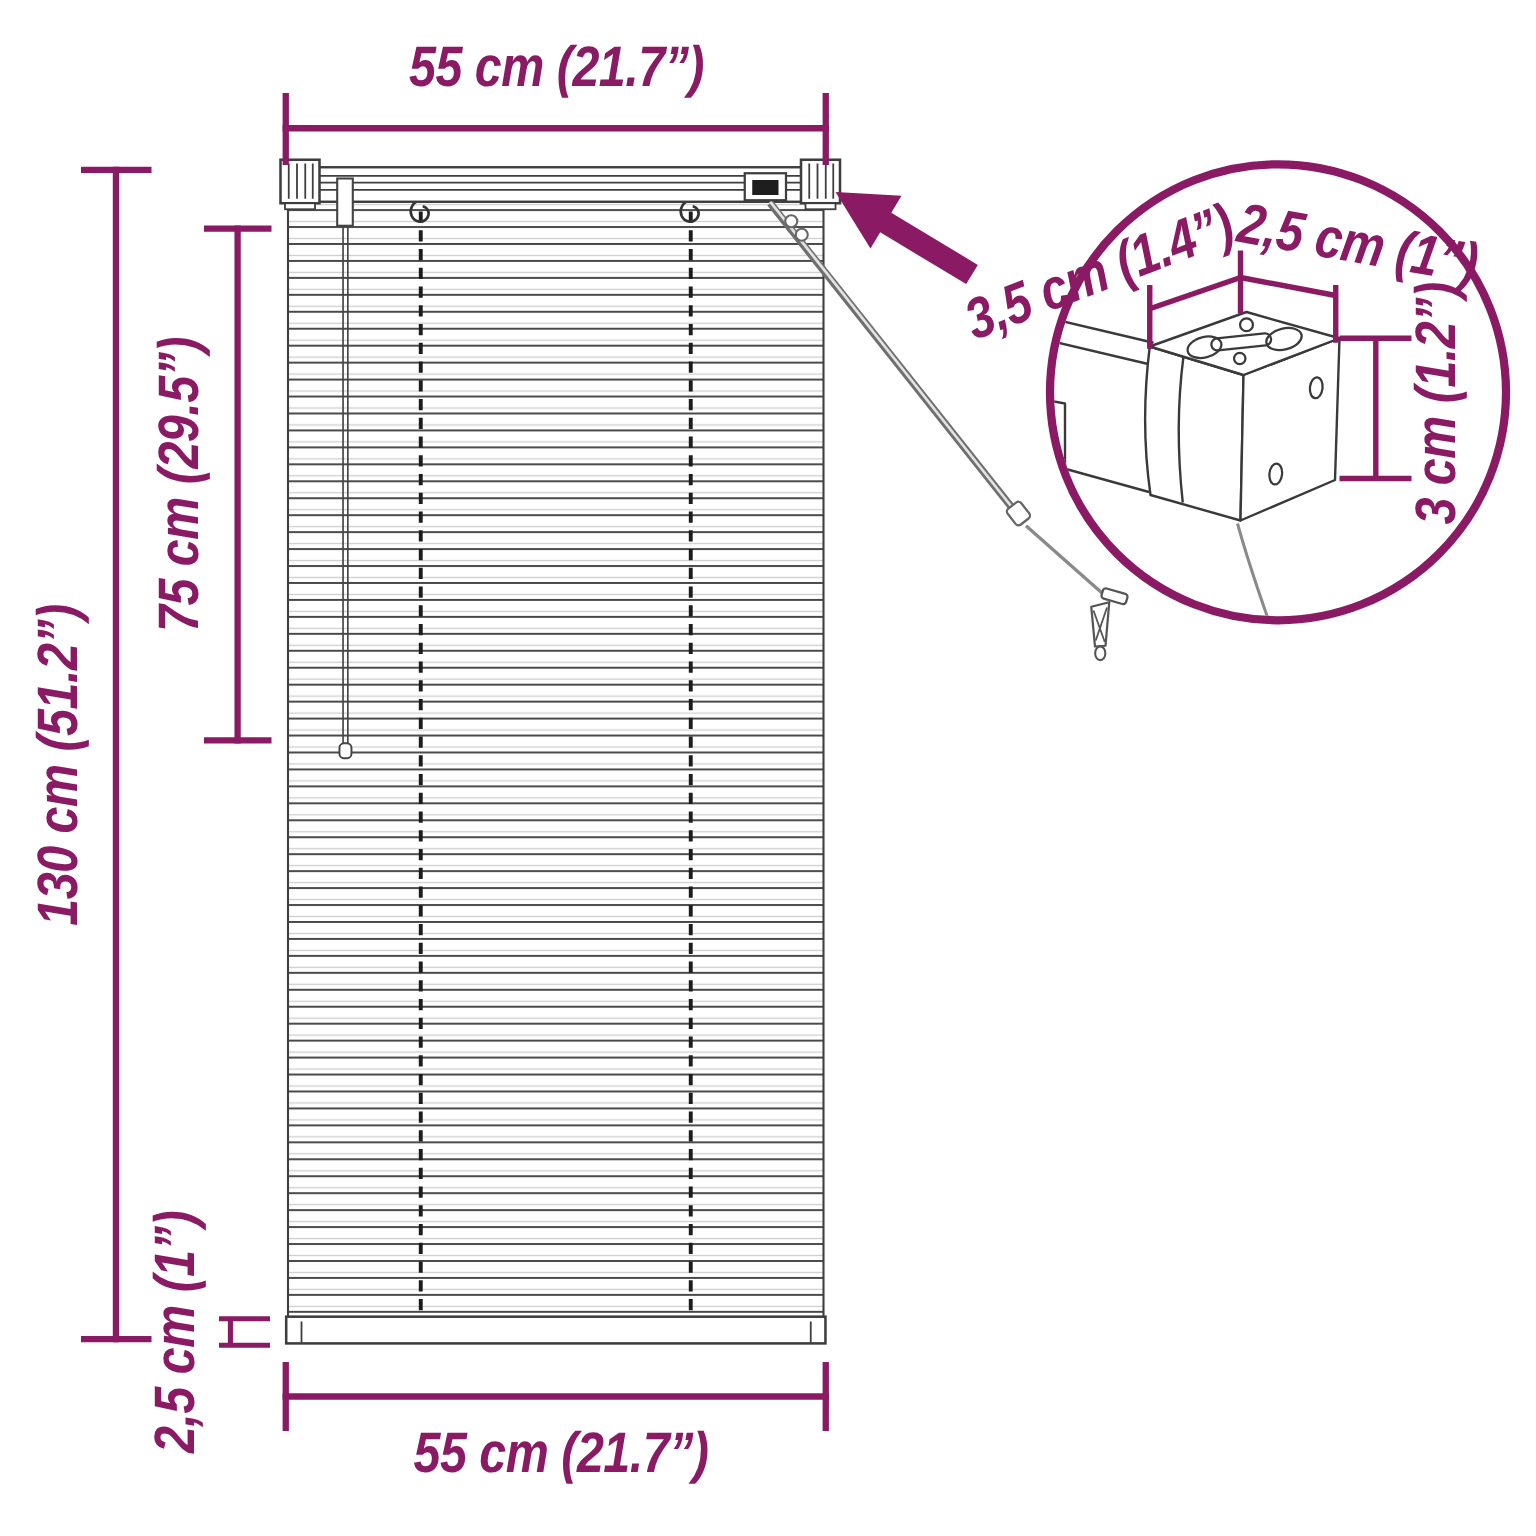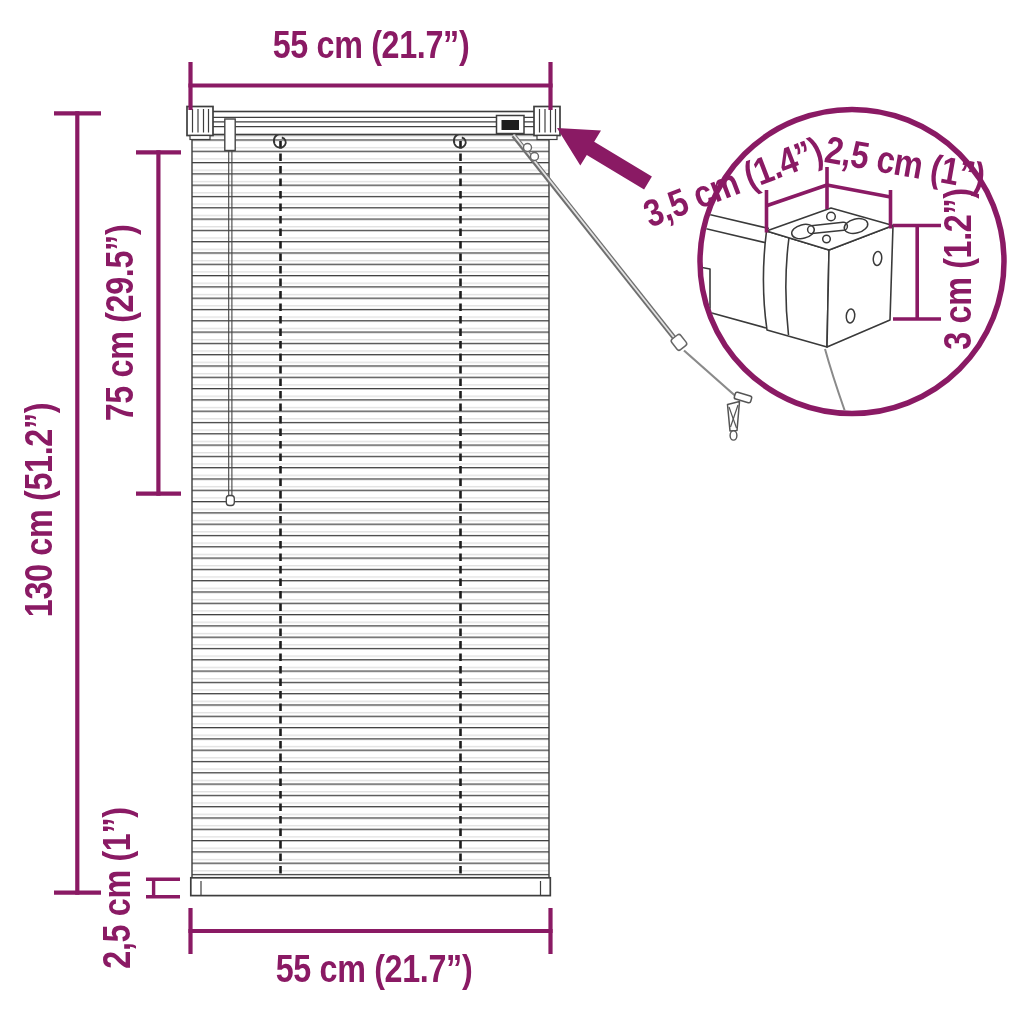--- a/index.html
+++ b/index.html
@@ -1,17 +1,17 @@
 <!DOCTYPE html>
 <html style="--accent: #8A1A64;"><head>
 <meta charset="utf-8">
 <style>
   html,body{margin:0;padding:0;background:#fff;}
   #stage{position:relative;width:1024px;height:1024px;background:#fff;overflow:hidden;
-         font-family:"Liberation Sans",sans-serif;}
+         font-family:"Liberation Sans",sans-serif;font-style:italic;}
   #stage svg{position:absolute;left:0;top:0;}
   .dim-label{position:absolute;color:var(--accent,#8A1A64);font-weight:700;font-size:38px;
              letter-spacing:-0.4px;white-space:nowrap;line-height:1;z-index:6;}
   .thin{stroke:#3E3E3E;stroke-width:1.2;fill:none;}
   .accent-stroke{stroke:var(--accent,#8A1A64);fill:none;}
   .accent-fill{fill:var(--accent,#8A1A64);}
 </style>
 </head>
 <body>
 

